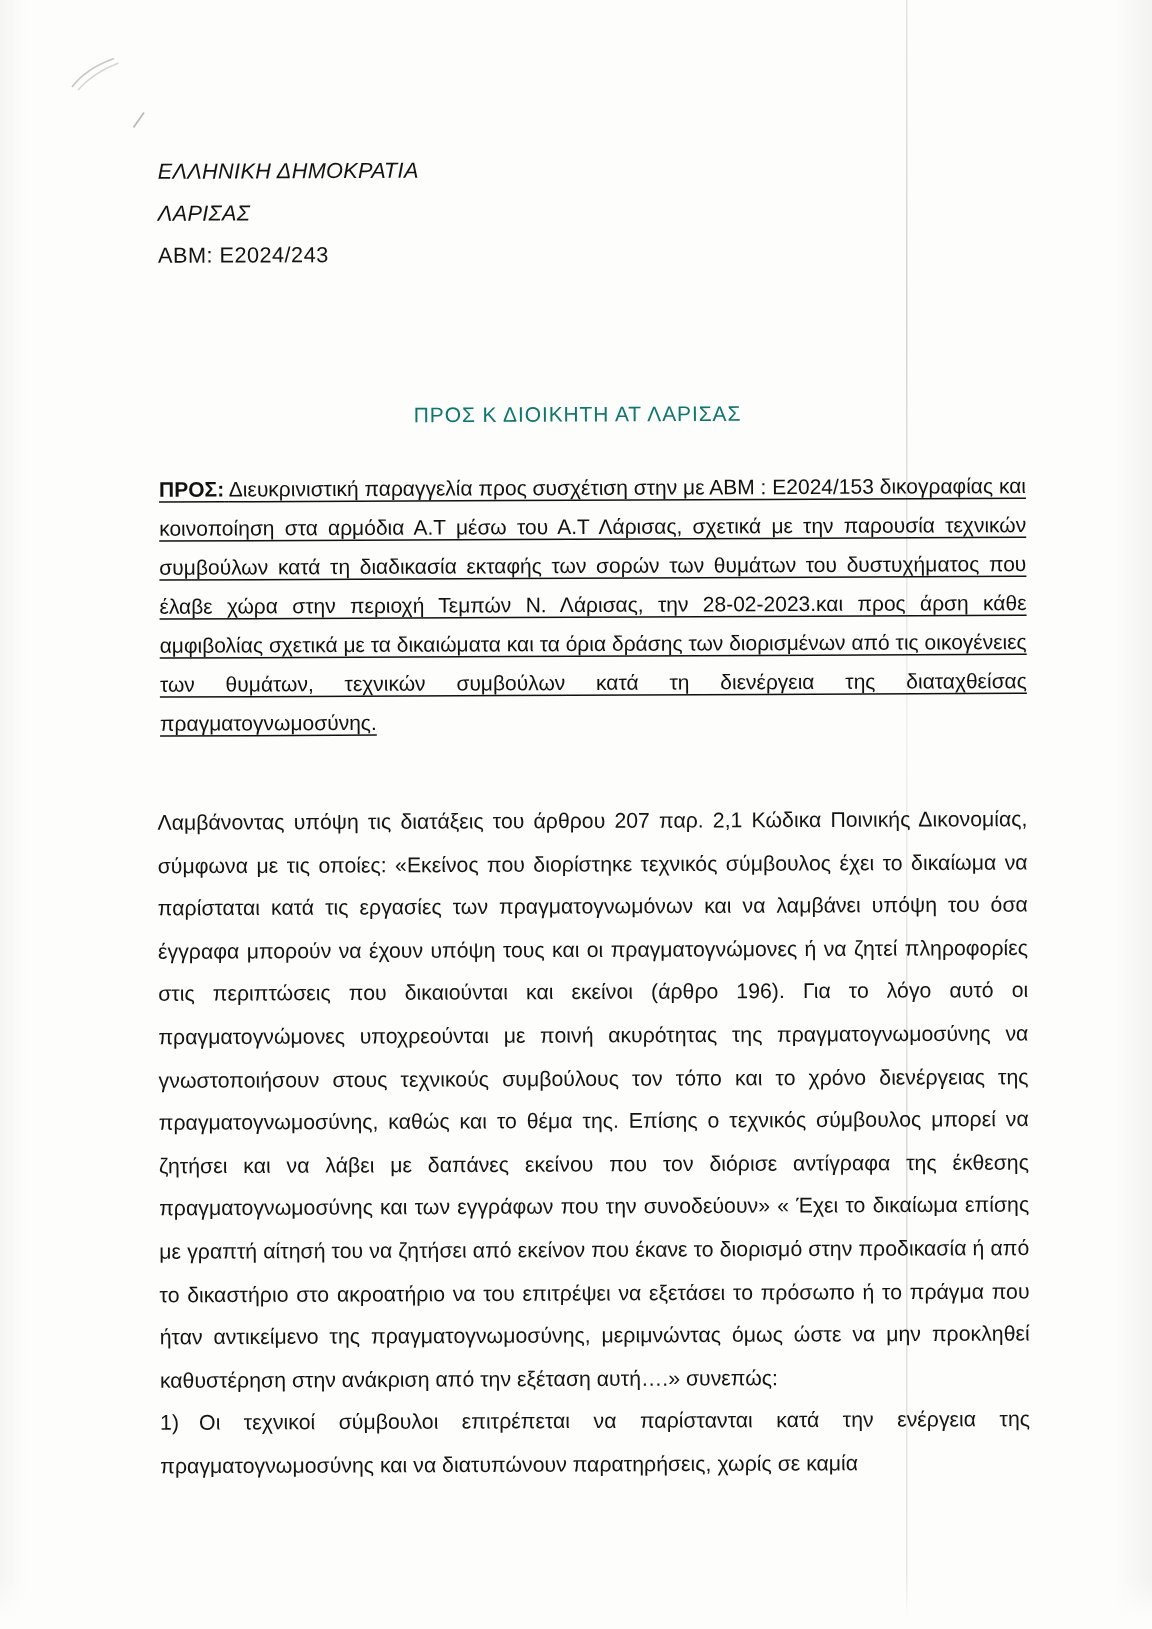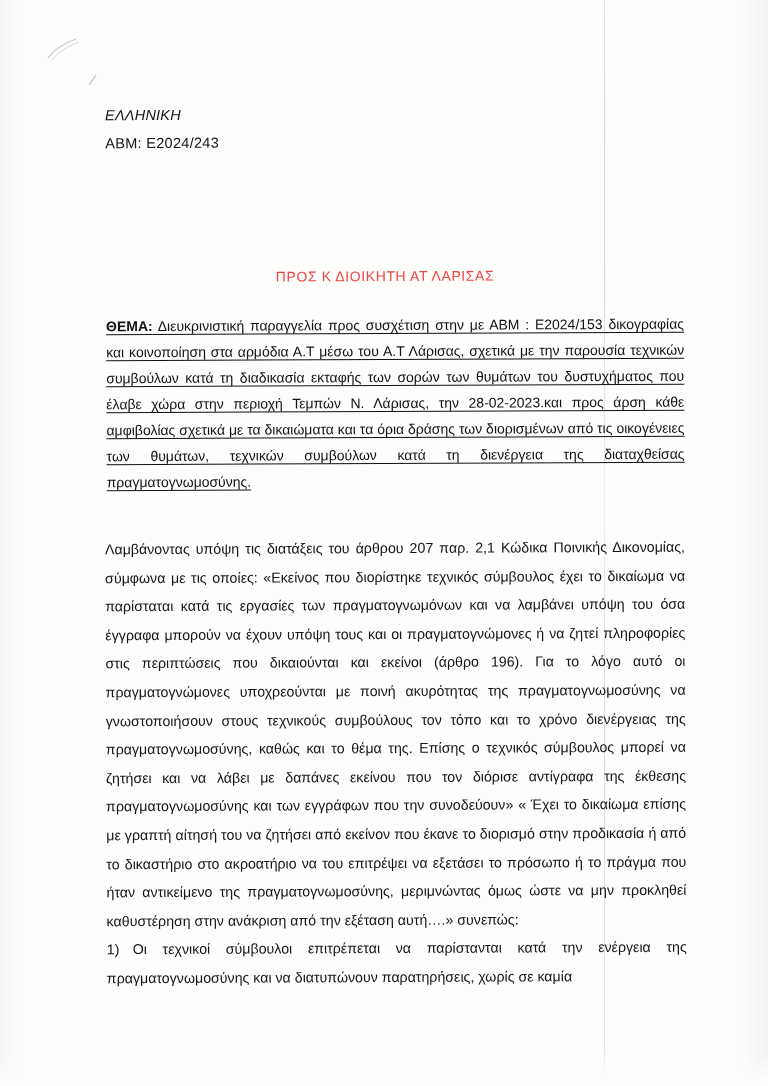--- a/index.html
+++ b/index.html
@@ -86,21 +86,21 @@
     font-style: normal;
     letter-spacing: 0.3px;
   }
 
   .recipient {
     position: absolute;
     left: 276px;
     top: 268px;
     font-size: 14px;
     letter-spacing: 0.6px;
-    color: #ef4444;
+    color: #0f766e;
   }
 
   .subject {
     position: absolute;
     left: 106px;
     top: 312px;
     width: 578px;
     font-size: 14px;
     line-height: 26px;
     text-align: justify;
@@ -158,28 +158,29 @@
     <path d="M2 22 C8 14, 16 8, 30 3" stroke="#8a8a8a" stroke-width="1.2" fill="none"></path>
     <path d="M6 24 C12 17, 20 11, 33 6" stroke="#a8a8a8" stroke-width="1" fill="none"></path>
   </svg>
   <svg class="tick-mark" viewBox="0 0 10 12">
     <path d="M1 11 L8 1" stroke="#7c7c7c" stroke-width="1.2" fill="none"></path>
   </svg>
 
   <div class="content skew">
 
     <div class="letterhead">
-      <div>ΕΛΛΗΝΙΚΗ</div>
+      <div>ΕΛΛΗΝΙΚΗ ΔΗΜΟΚΡΑΤΙΑ</div>
+      <div>ΛΑΡΙΣΑΣ</div>
       <div class="abm">ΑΒΜ: Ε2024/243</div>
     </div>
 
     <div class="recipient">ΠΡΟΣ Κ ΔΙΟΙΚΗΤΗ ΑΤ ΛΑΡΙΣΑΣ</div>
 
     <div class="subject">
-      <b>ΘΕΜΑ:</b>
+      <b>ΠΡΟΣ:</b>
       <span>Διευκρινιστική παραγγελία προς συσχέτιση στην με ΑΒΜ : Ε2024/153 δικογραφίας και κοινοποίηση στα αρμόδια Α.Τ μέσω του Α.Τ Λάρισας, σχετικά με την παρουσία τεχνικών συμβούλων κατά τη διαδικασία εκταφής των σορών των θυμάτων του δυστυχήματος που έλαβε χώρα στην περιοχή Τεμπών Ν. Λάρισας, την 28-02-2023.και προς άρση κάθε αμφιβολίας σχετικά με τα δικαιώματα και τα όρια δράσης των διορισμένων από τις οικογένειες των θυμάτων, τεχνικών συμβούλων κατά τη διενέργεια της διαταχθείσας πραγματογνωμοσύνης.</span>
     </div>
 
     <div class="body-text">
       <p>Λαμβάνοντας υπόψη τις διατάξεις του άρθρου 207 παρ. 2,1 Κώδικα Ποινικής Δικονομίας, σύμφωνα με τις οποίες: «Εκείνος που διορίστηκε τεχνικός σύμβουλος έχει το δικαίωμα να παρίσταται κατά τις εργασίες των πραγματογνωμόνων και να λαμβάνει υπόψη του όσα έγγραφα μπορούν να έχουν υπόψη τους και οι πραγματογνώμονες ή να ζητεί πληροφορίες στις περιπτώσεις που δικαιούνται και εκείνοι (άρθρο 196). Για το λόγο αυτό οι πραγματογνώμονες υποχρεούνται με ποινή ακυρότητας της πραγματογνωμοσύνης να γνωστοποιήσουν στους τεχνικούς συμβούλους τον τόπο και το χρόνο διενέργειας της πραγματογνωμοσύνης, καθώς και το θέμα της. Επίσης ο τεχνικός σύμβουλος μπορεί να ζητήσει και να λάβει με δαπάνες εκείνου που τον διόρισε αντίγραφα της έκθεσης πραγματογνωμοσύνης και των εγγράφων που την συνοδεύουν» « Έχει το δικαίωμα επίσης με γραπτή αίτησή του να ζητήσει από εκείνον που έκανε το διορισμό στην προδικασία ή από το δικαστήριο στο ακροατήριο να του επιτρέψει να εξετάσει το πρόσωπο ή το πράγμα που ήταν αντικείμενο της πραγματογνωμοσύνης, μεριμνώντας όμως ώστε να μην προκληθεί καθυστέρηση στην ανάκριση από την εξέταση αυτή….» συνεπώς:</p>
       <p class="numbered">
         <span class="num">1)</span><span>Οι τεχνικοί σύμβουλοι επιτρέπεται να παρίστανται κατά την ενέργεια της πραγματογνωμοσύνης και να διατυπώνουν παρατηρήσεις, χωρίς σε καμία</span>
       </p>
     </div>
 

